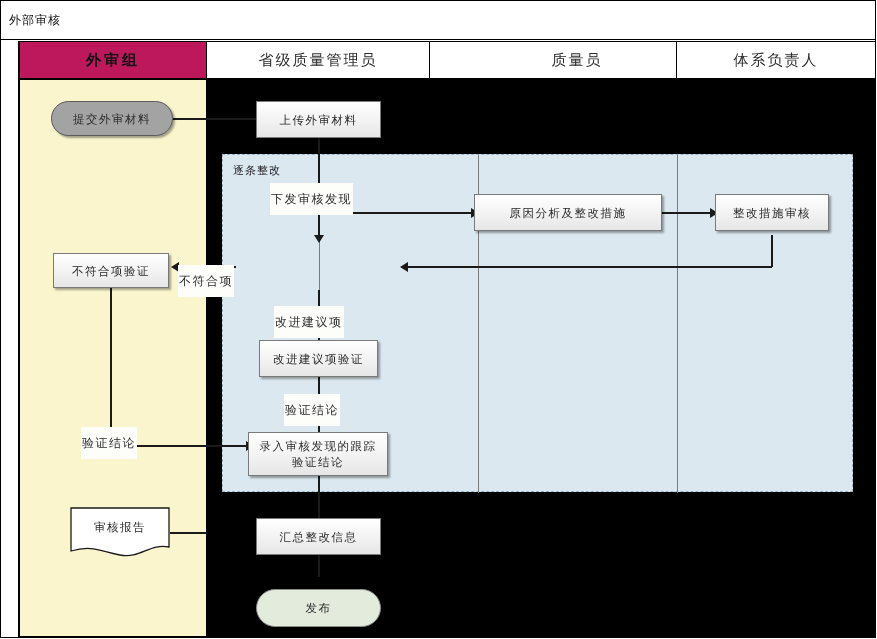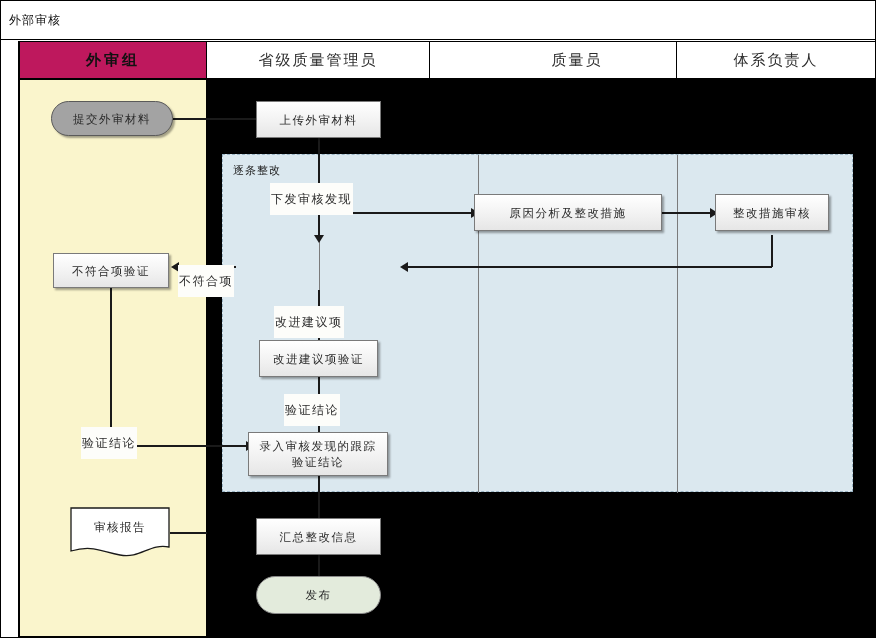--- a/index.html
+++ b/index.html
@@ -187,21 +187,21 @@
       <svg width="100" height="50" viewBox="0 0 100 50">
         <path d="M1,1 L99,1 L99,40 C80,36 70,52 50,48 C30,44 22,38 1,44 Z" fill="#ffffff" stroke="#1a1a1a" stroke-width="1.3"></path>
       </svg>
       <div class="doc-label" style="height:40px;">审核报告</div>
     </div>
 
     <div class="node proc" style="left:237px;top:477px;width:125px;height:37px;">
       <span>汇总整改信息</span>
     </div>
 
-    <div class="node term-green" style="left:237px;top:535px;width:125px;height:38px;">
+    <div class="node term-green" style="left:237px;top:548px;width:125px;height:38px;">
       <span>发布</span>
     </div>
 
     <div class="edge-label" style="left:251px;top:142px;">下发审核发现</div>
 
     <div class="edge-label" style="left:159px;top:224px;">不符合项</div>
 
     <div class="edge-label" style="left:255px;top:265px;">改进建议项</div>
 
     <div class="edge-label" style="left:265px;top:353px;">验证结论</div>

